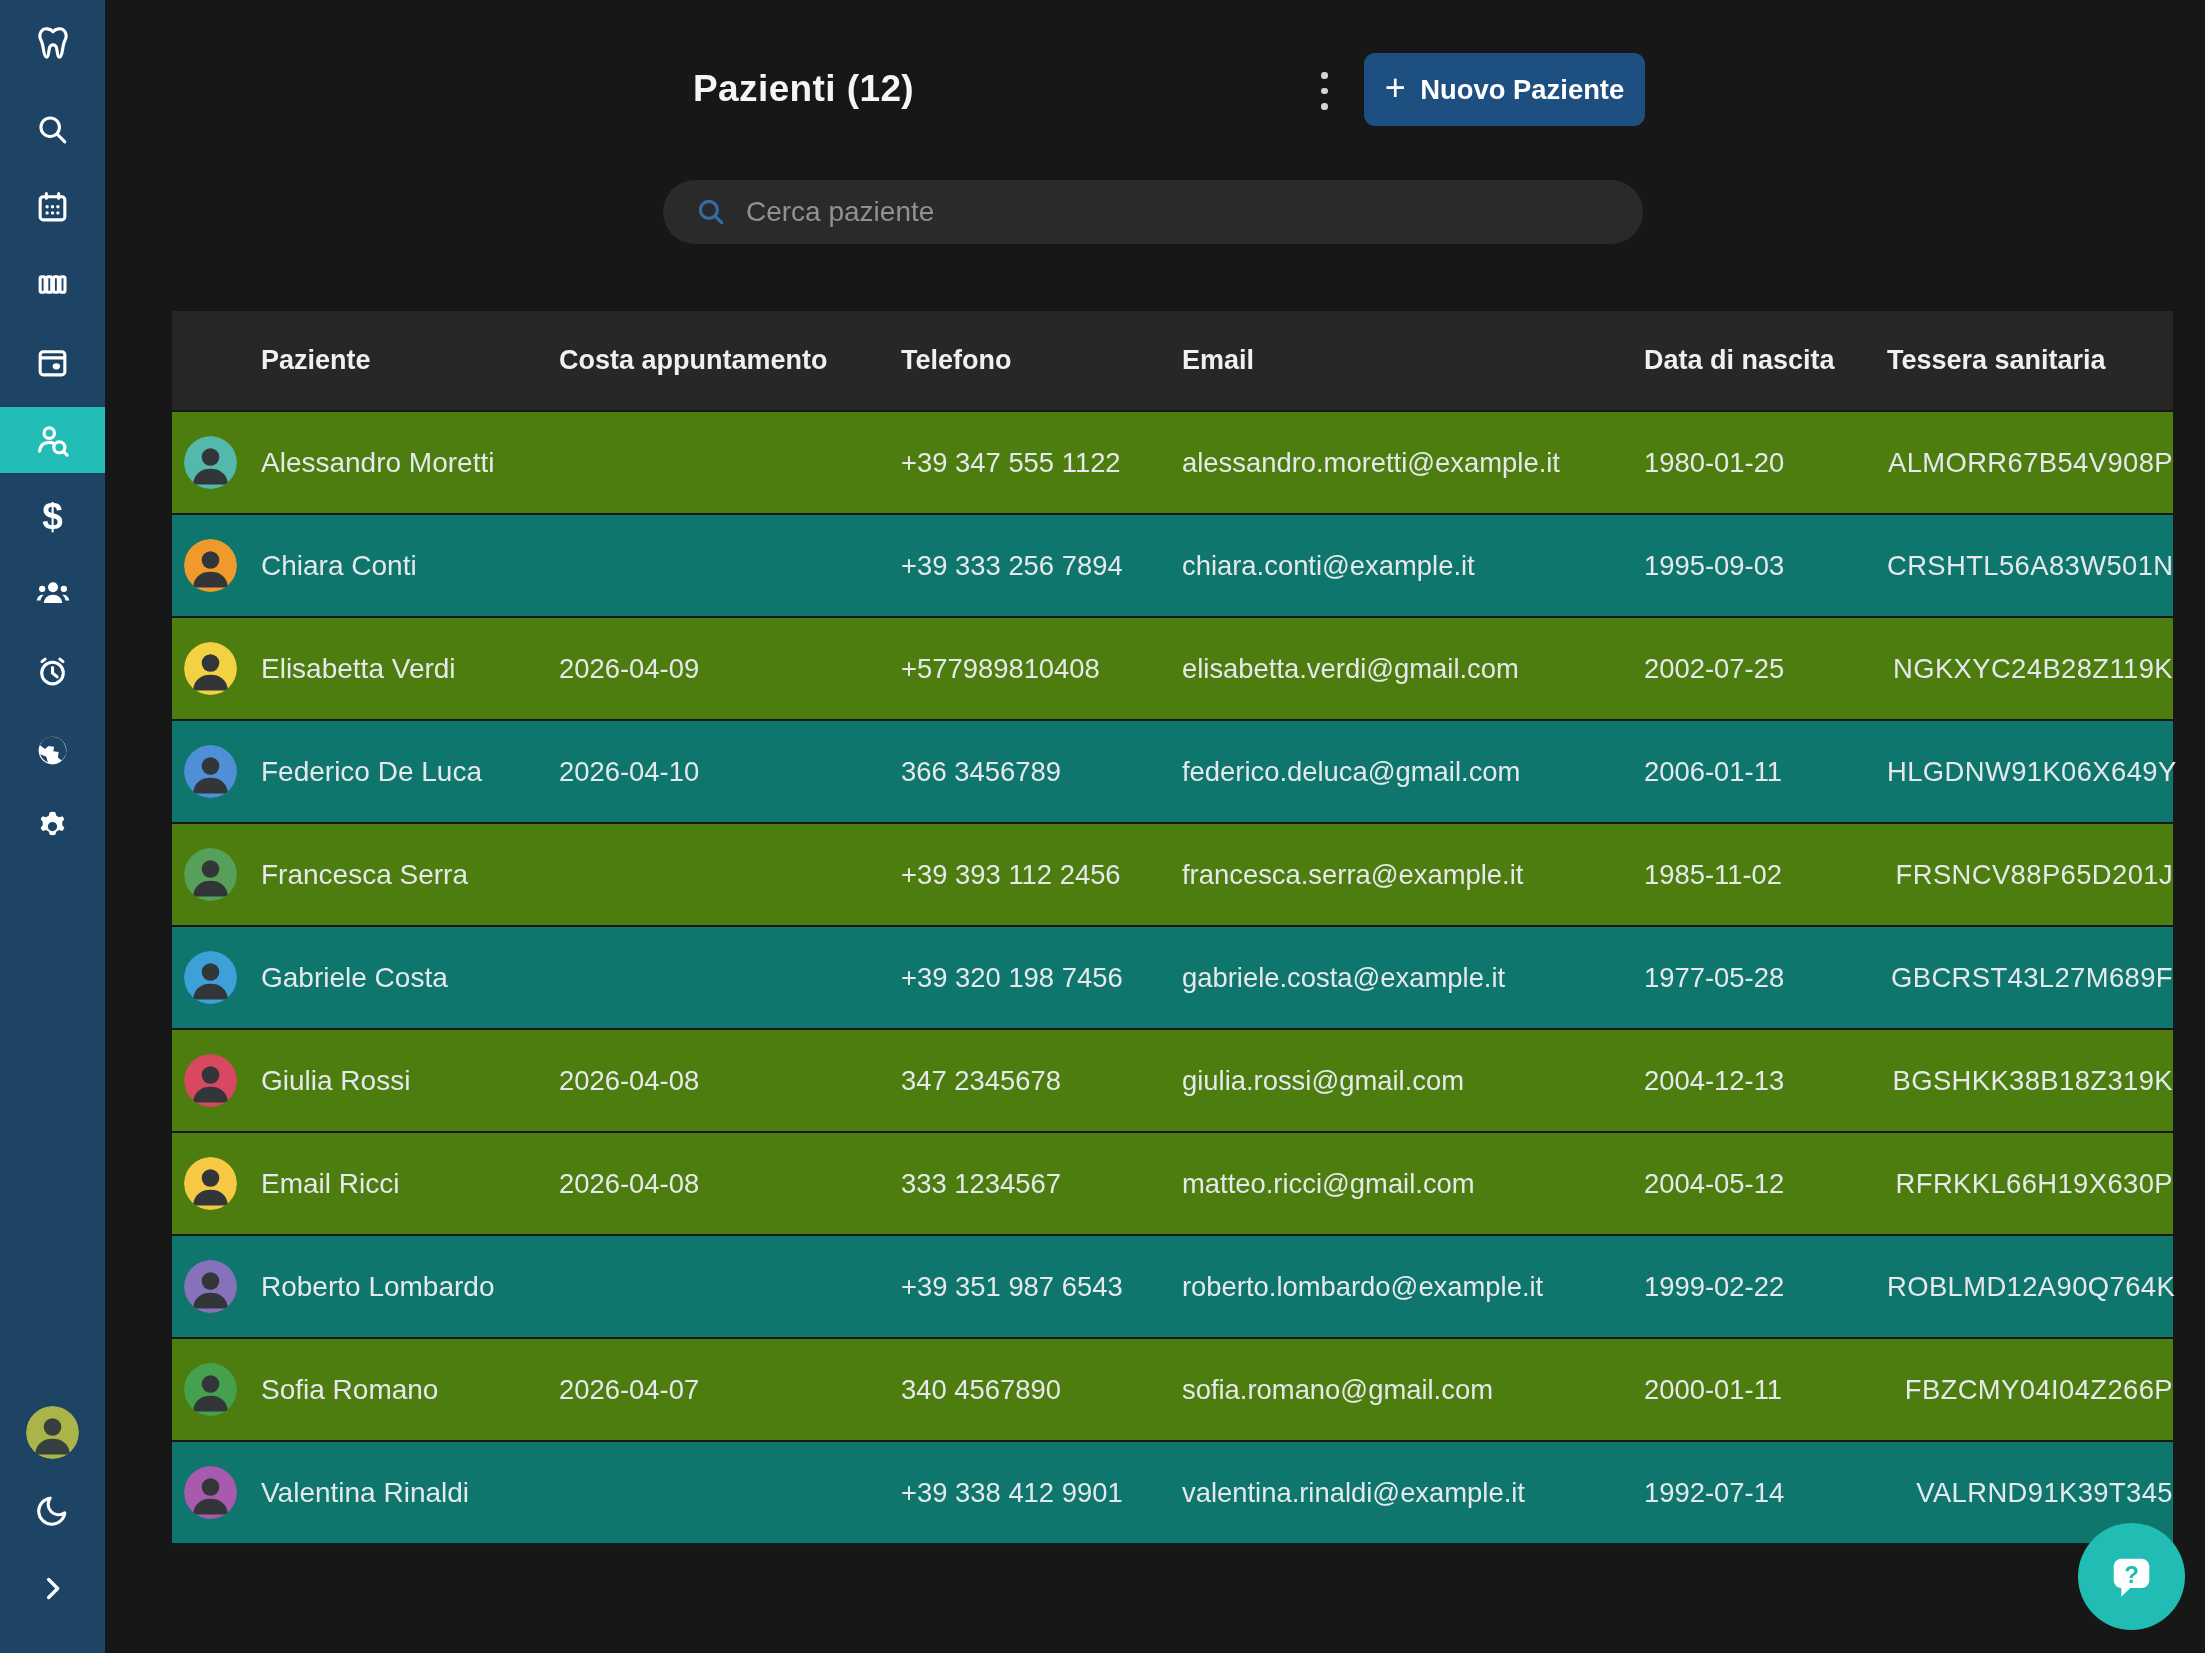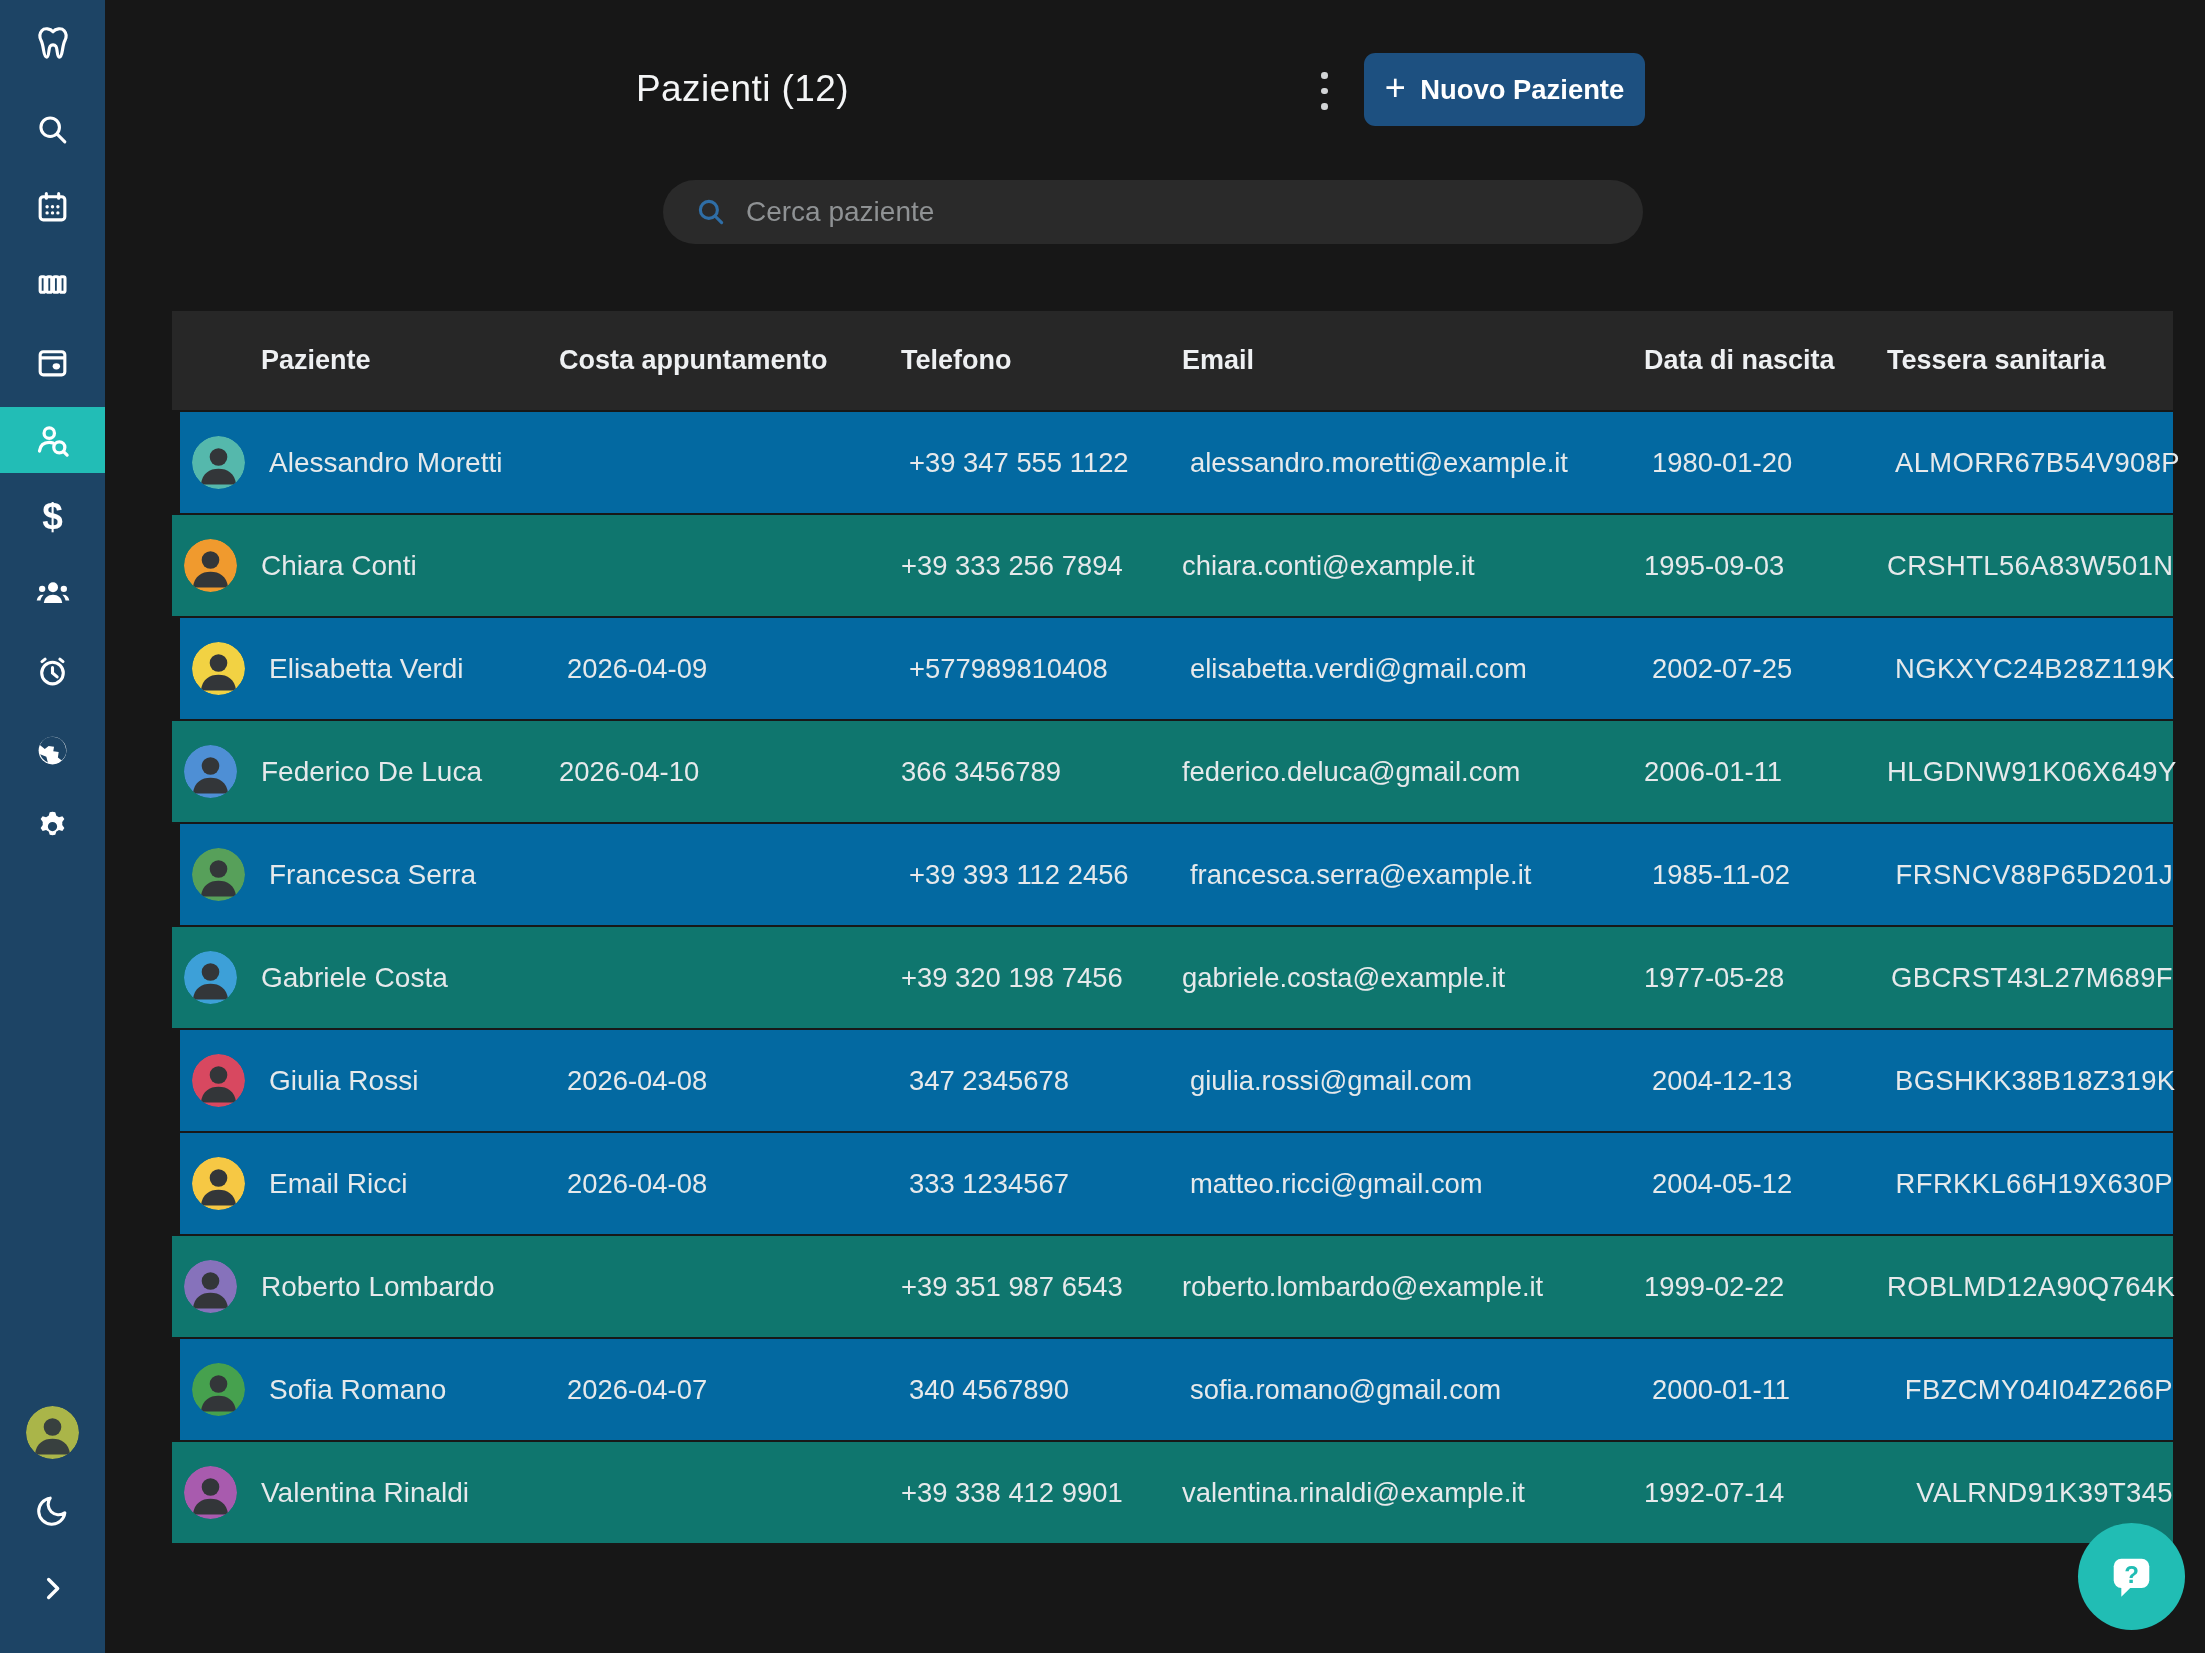--- a/index.html
+++ b/index.html
@@ -12,21 +12,21 @@
   .side-item { position:absolute; left:0; width:105px; height:66px;
                display:flex; align-items:center; justify-content:center;
                color:#ffffff; cursor:pointer; }
   .side-item svg { display:block; }
   .side-item.active { background:#22bdb6; }
   .dollar-glyph { font-size:37px; font-weight:600; color:#fff; line-height:1; }
 
   .side-avatar { width:53px; height:53px; border-radius:50%; overflow:hidden; }
 
   
-  .page-title { position:absolute; left:636px; top:68px; font-size:37px; font-weight:400;
+  .page-title { position:absolute; left:693px; top:68px; font-size:37px; font-weight:700;
                 color:#f4f5f6; letter-spacing:0.4px; }
   .kebab { position:absolute; left:1314px; top:66px; width:21px; height:50px;
            display:flex; flex-direction:column; align-items:center; justify-content:center;
            gap:9px; cursor:pointer; }
   .kebab i { width:6.5px; height:6.5px; border-radius:50%; background:#d2d4d6; }
   .new-patient-btn { position:absolute; left:1364px; top:53px; width:281px; height:73px;
                      background:#1d5080; border:none; border-radius:11.3px; cursor:pointer;
                      display:flex; align-items:center; justify-content:center; gap:14.5px;
                      color:#ffffff; font-size:27.4px; font-weight:600;
                      font-family:"Liberation Sans", sans-serif; }
@@ -42,21 +42,21 @@
 
   
   .table { position:absolute; left:128px; top:311px; width:2045px;padding-left:44px; }
   .thead, .trow { display:grid;
     grid-template-columns:77px 298px 342px 281px 462px 243px auto;
     align-items:center; padding-left:12px; }
   .thead { height:101px; background:#272727; border-bottom:2.4px solid #171717;
            font-size:27px; font-weight:700; color:#eef0f2; }
   .trow { height:103px; border-bottom:2.4px solid #181818; font-size:27.4px; color:#e6e9eb;
           cursor:pointer; }
-  .trow.odd  { background:#0369a1;margin-left:8px; }
+  .trow.odd  { background:#4d7c0f; }
   .trow.even { background:#0f766e; }
   .cell-name { font-size:28px; }
   .cell-card { letter-spacing:0.4px;text-align:right; }
   .avatar { width:53px; height:53px; border-radius:50%; overflow:hidden; }
 
   
   .fab { position:absolute; left:2078px; top:1523px; width:107px; height:107px;
          border-radius:50%; background:#21bdb4; z-index:9; cursor:pointer;
          display:flex; align-items:center; justify-content:center; }
 </style>

